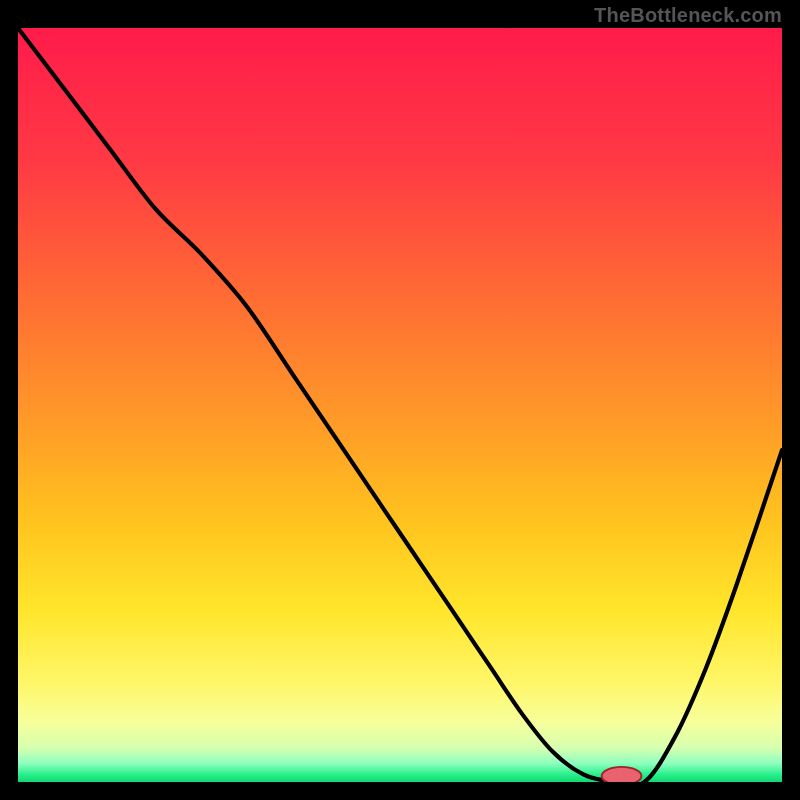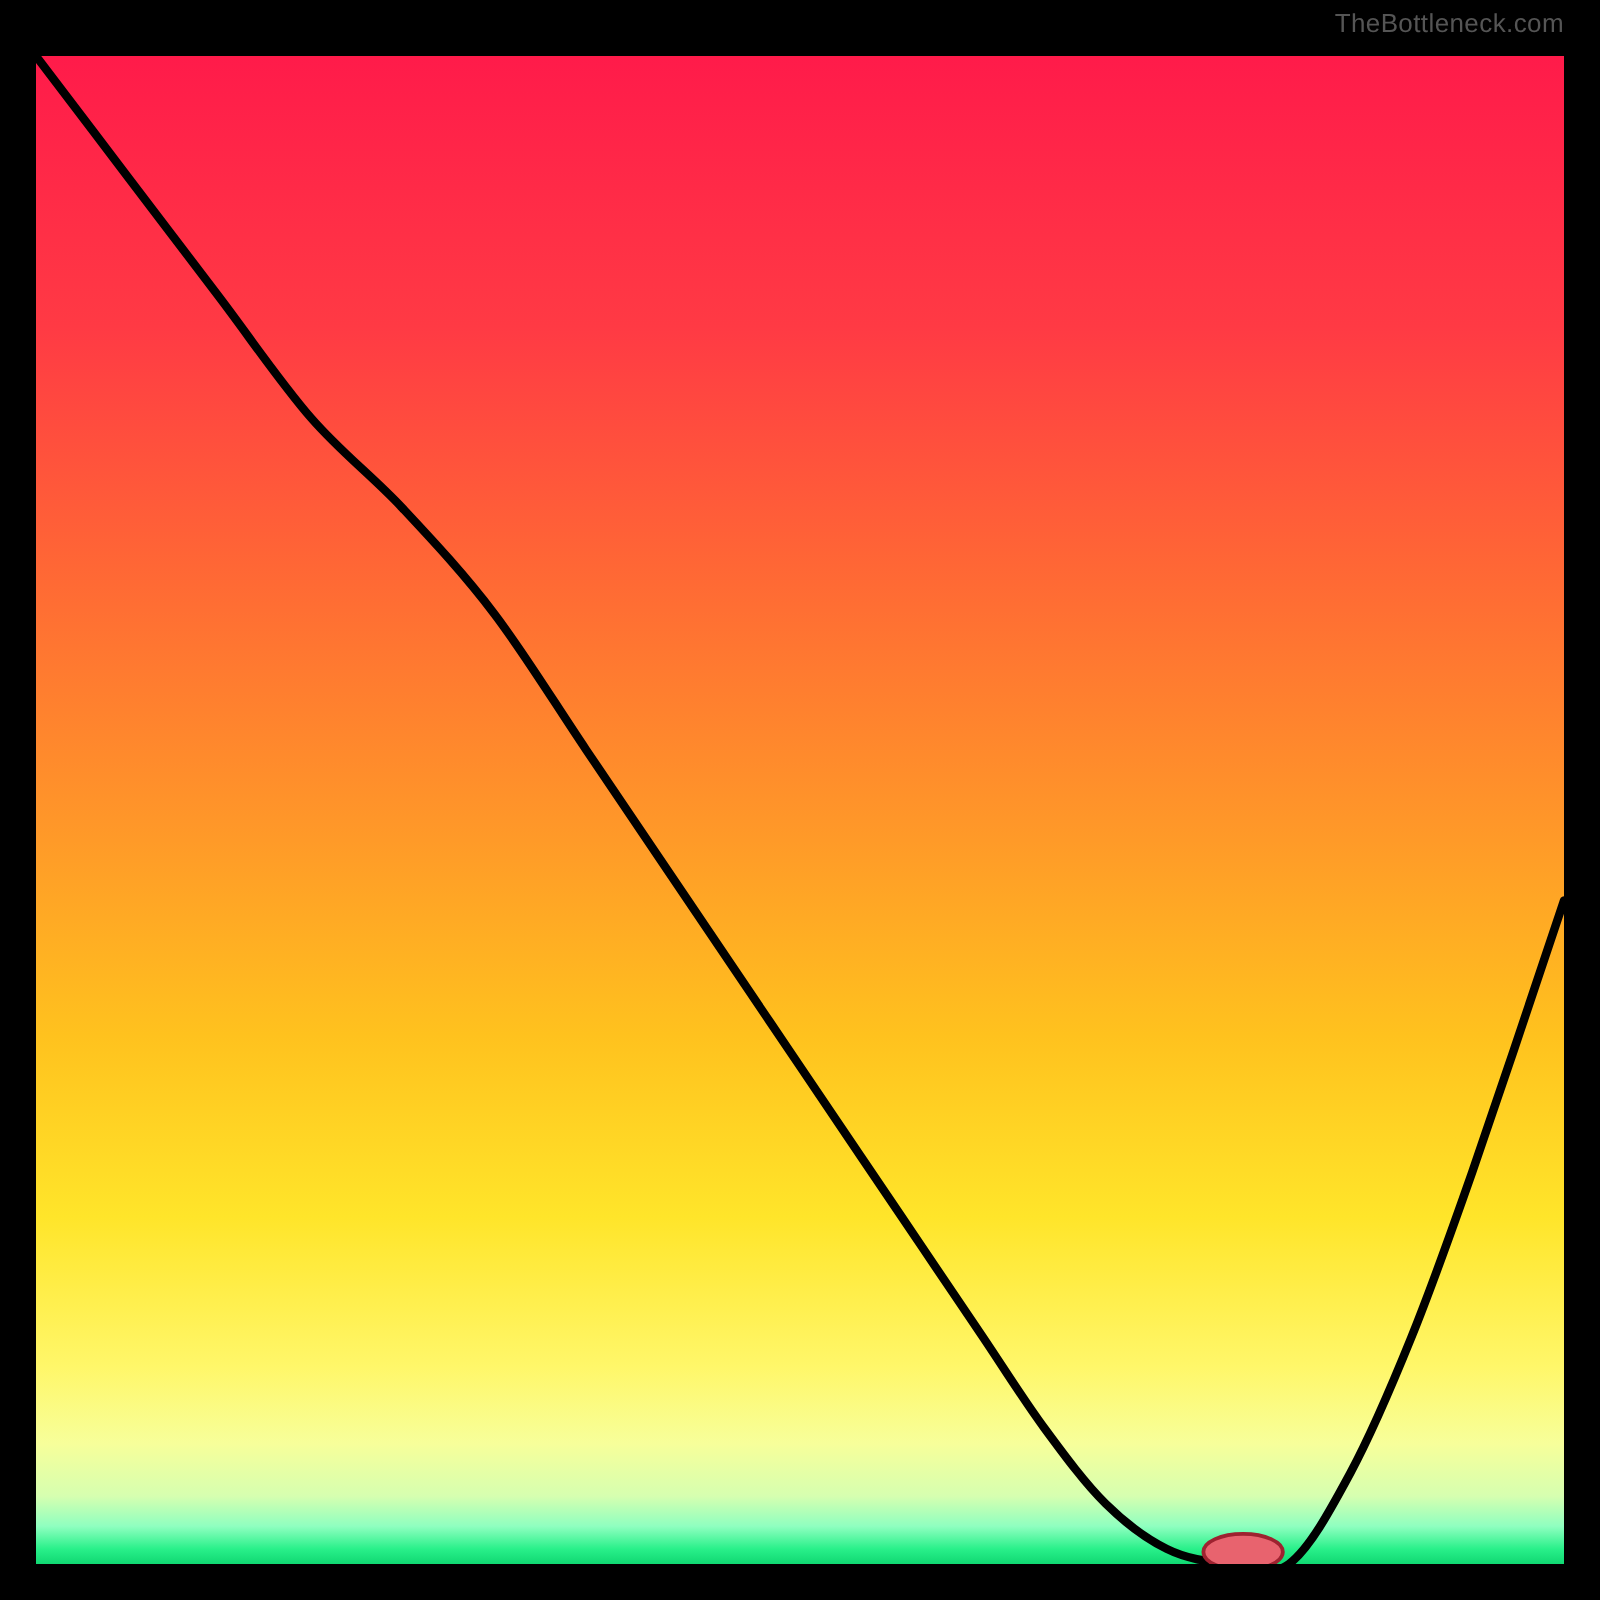--- a/index.html
+++ b/index.html
@@ -15,22 +15,22 @@
     position: relative;
     width: 800px;
     height: 800px;
     background: #000;
   }
   .watermark {
     position: absolute;
     top: 4px;
     right: 18px;
     color: #555;
-    font-size: 13px;
-    font-weight: 400;
+    font-size: 20px;
+    font-weight: 700;
     letter-spacing: 0.2px;
     user-select: none;
   }
   .plot-wrap {
     position: absolute;
     left: 18px;
     top: 28px;
     width: 764px;
     height: 754px;
   }

